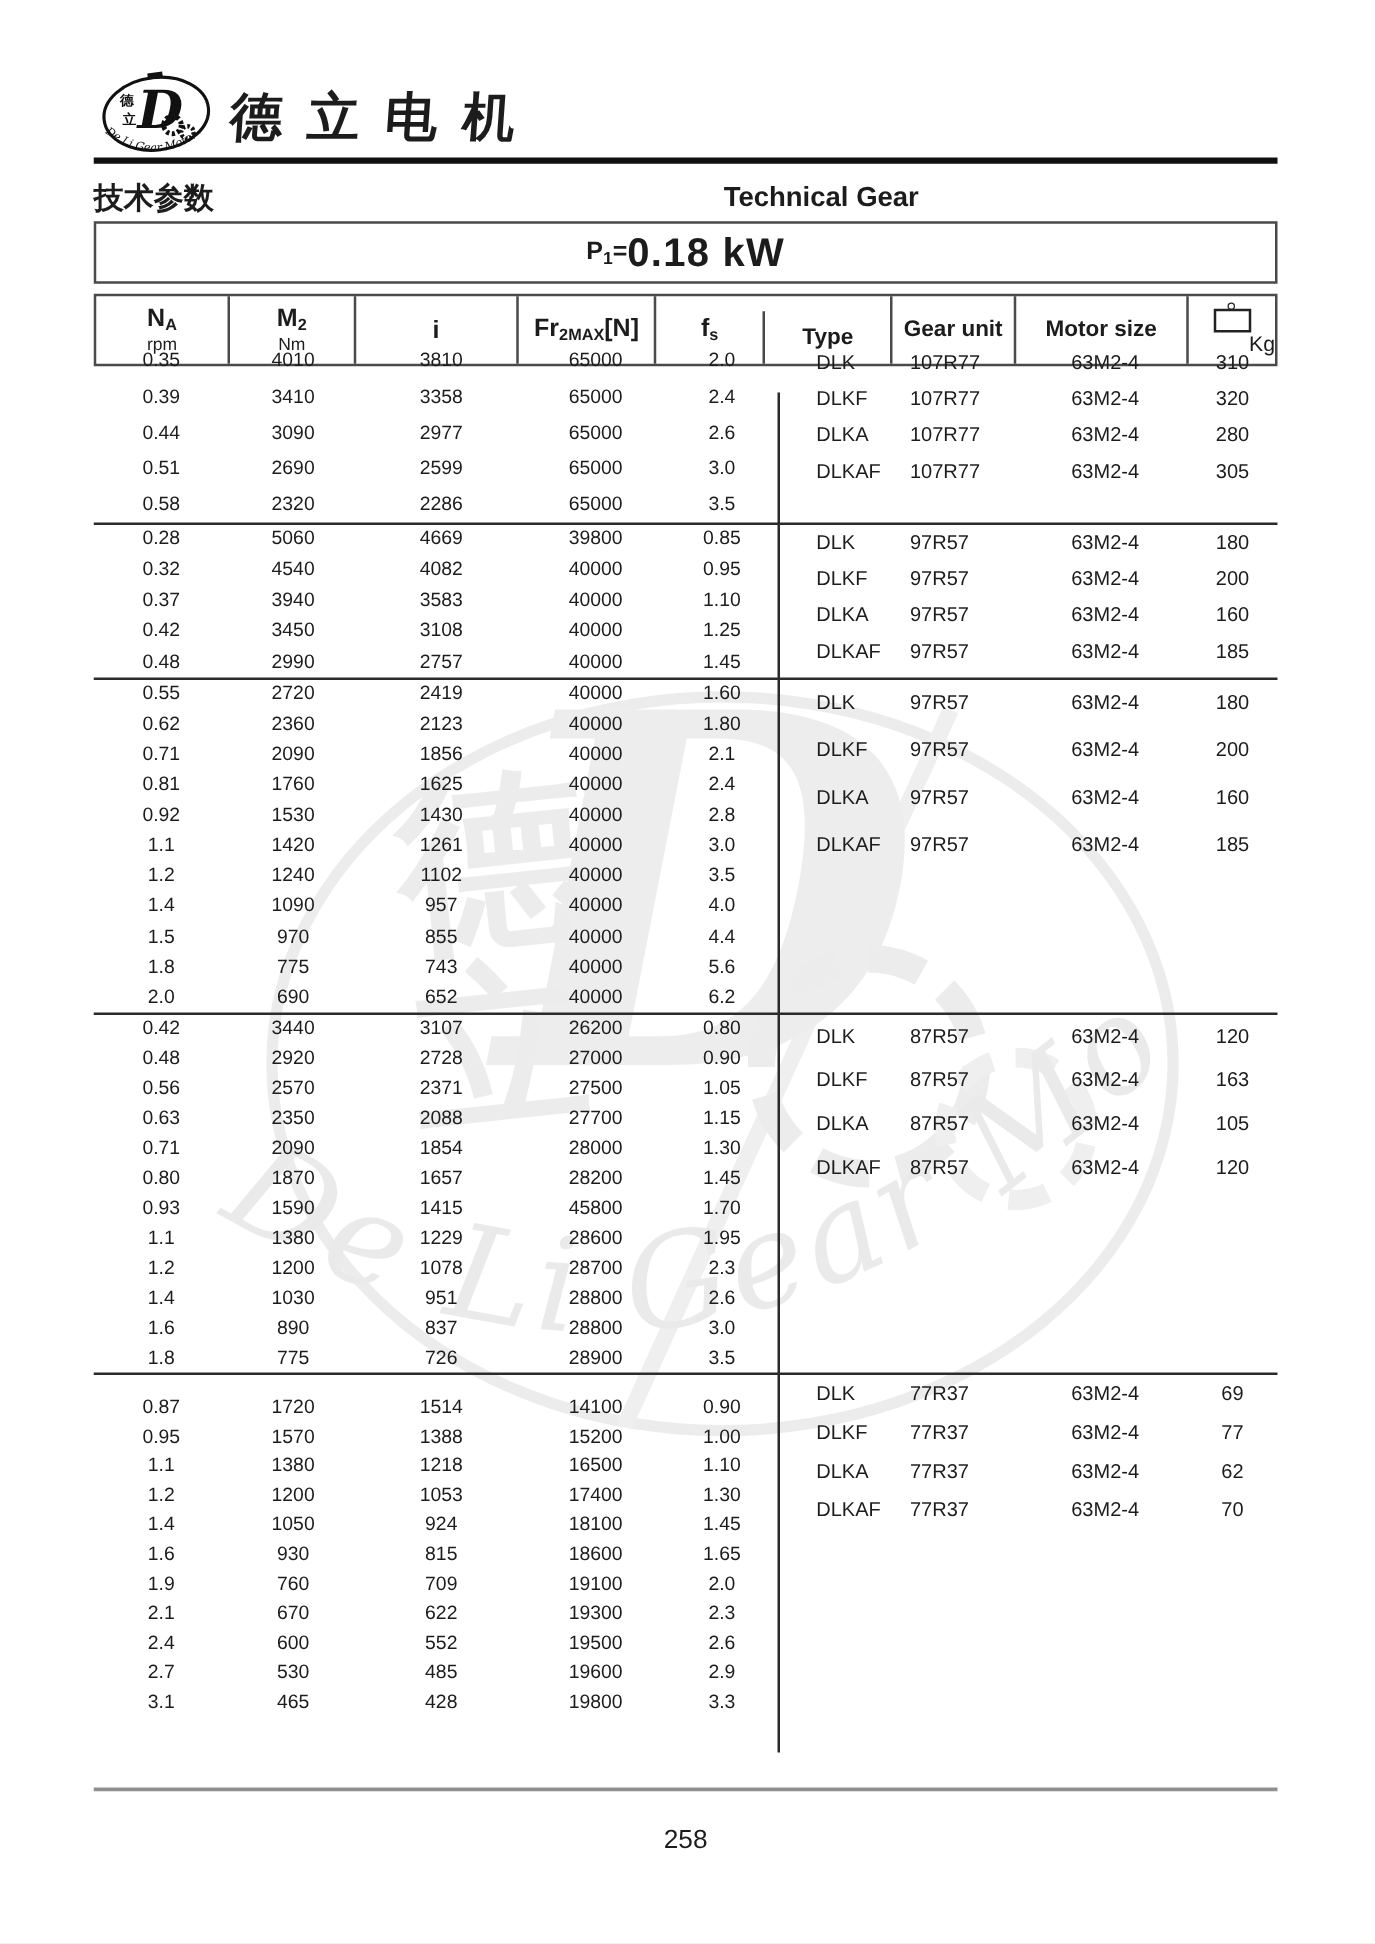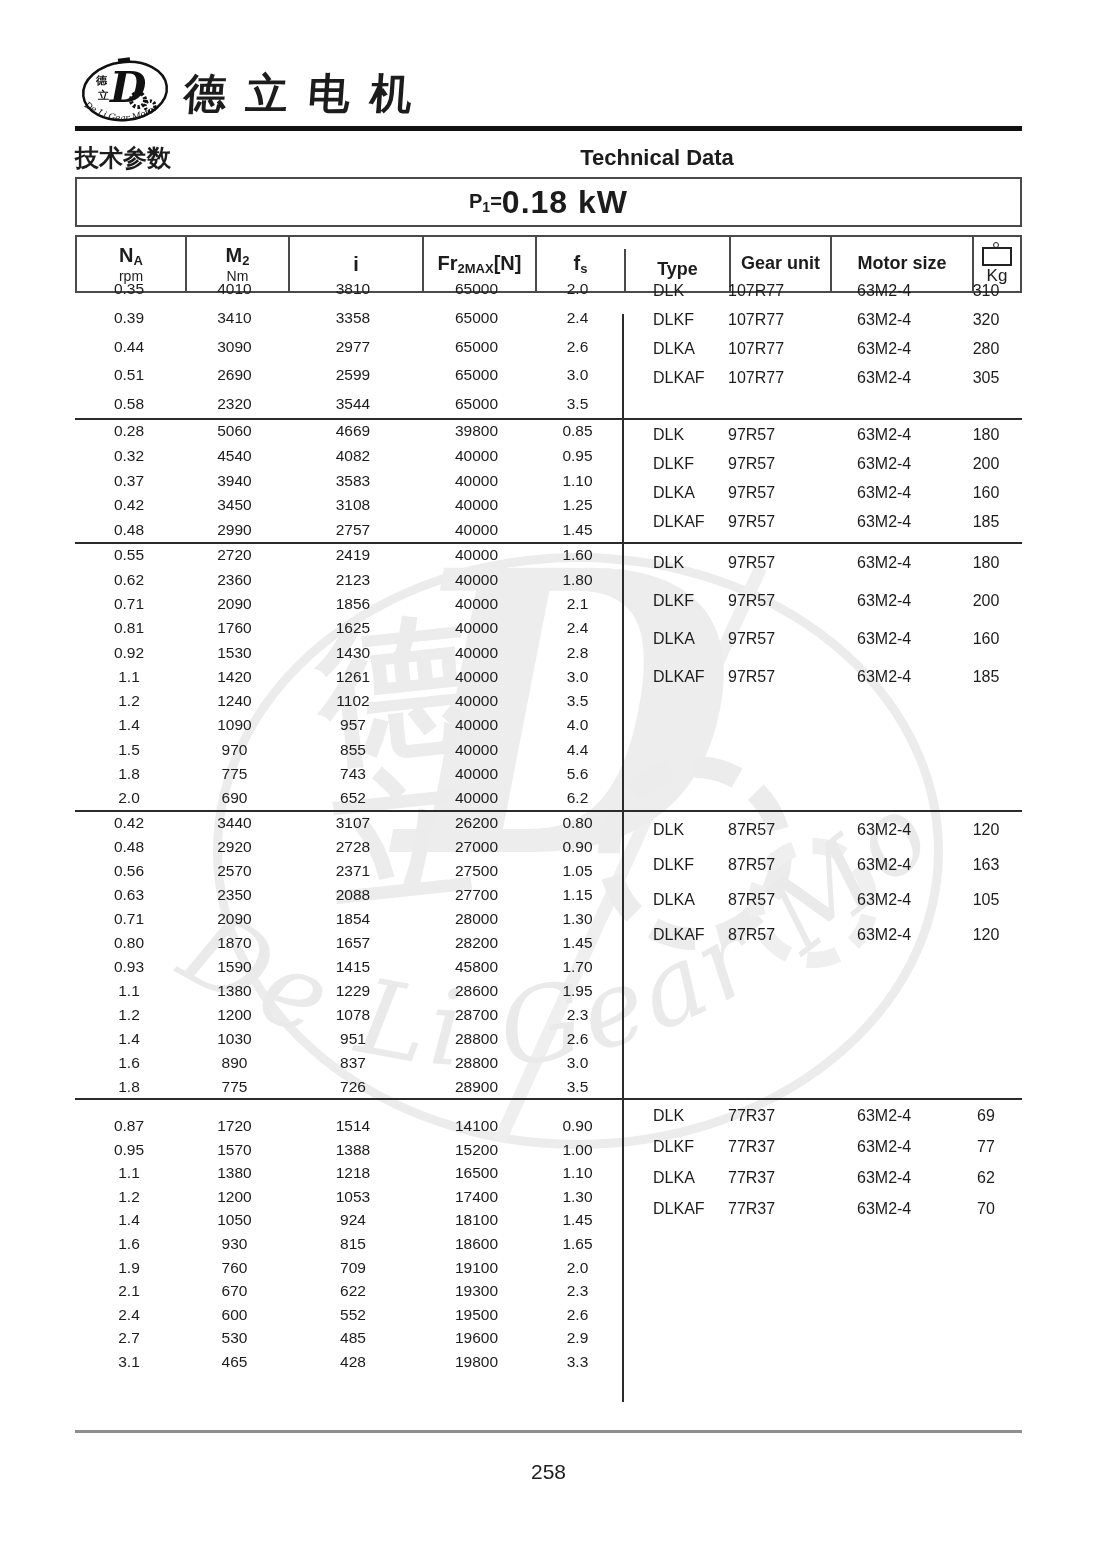--- a/index.html
+++ b/index.html
@@ -52,21 +52,21 @@
   .h-sub{font-size:13px;font-weight:bold;vertical-align:-3px;}
   .h-unit{font-size:14px;font-weight:normal;margin-top:1px;}
   .h-label{font-size:18px;font-weight:bold;}
   .w0{width:108px;}.w1{width:103px;}.w2{width:134px;}.w3{width:113px;}.w4{width:89px;}
   .w5{width:105px;margin-top:12px;}.w6{width:101px;}.w7{width:142px;}.w8{flex:1;}
   .kg-icon{position:relative;width:30px;height:24px;margin-bottom:1px;}
   .kg-ring{position:absolute;left:11px;top:0;width:6px;height:6px;border:1.5px solid #222;
     border-radius:50%;box-sizing:border-box;}
   .kg-box{position:absolute;left:0;top:5px;width:30px;height:19px;border:2px solid #222;
     box-sizing:border-box;}
-  .kg-label{font-size:17px;}
+  .kg-label{font-size:17px;padding-left:48px;}
   
   .tbody{position:absolute;left:75px;top:276px;width:947px;z-index:1;}
   .block{display:flex;box-sizing:border-box;border-bottom:2px solid #2b2b2b;}
   .block:last-child{border-bottom:none;}
   .block-left{width:547px;display:flex;flex-direction:column;justify-content:center;}
   .block-right{width:400px;display:flex;flex-direction:column;justify-content:flex-start;}
   .drow{display:flex;}
   .dcell{text-align:center;font-size:15.5px;}
   .c0{width:108px;}.c1{width:103px;}.c2{width:134px;}.c3{width:113px;}.c4{width:89px;}
   .trow{display:flex;}
@@ -125,21 +125,21 @@
         <path id="logoarc" d="M 8 52 Q 49 84 92 48" fill="none"></path>
       </defs>
     <text font-size="9" font-style="italic" font-family="'DejaVu Serif',serif" fill="#111">
       <textPath href="#logoarc">De Li Gear Motor</textPath>
     </text>
   </svg>
   <div class="brand">德立电机</div>
   <div class="rule-top"></div>
 
   <div class="sec-cn">技术参数</div>
-  <div class="sec-en">Technical Data</div>
+  <div class="sec-en">Technical Gear</div>
 
   <div class="title-box">
     <span class="title-small"><span>P</span><sub class="title-sub">1</sub><span>=</span></span>
       <span class="title-big">0.18 kW</span>
   </div>
 
   <div class="hrow">
     <div class="hcell w0">
       <div><span class="h-main">N</span><sub class="h-sub">A</sub></div>
       <div class="h-unit">rpm</div>
@@ -202,21 +202,21 @@
           <div class="drow">
             <div class="dcell c0">0.51</div>
             <div class="dcell c1">2690</div>
             <div class="dcell c2">2599</div>
             <div class="dcell c3">65000</div>
             <div class="dcell c4">3.0</div>
           </div>
           <div class="drow">
             <div class="dcell c0">0.58</div>
             <div class="dcell c1">2320</div>
-            <div class="dcell c2">3544</div>
+            <div class="dcell c2">2286</div>
             <div class="dcell c3">65000</div>
             <div class="dcell c4">3.5</div>
           </div>
         </div>
         <div class="block-right">
           <div class="trow">
             <div class="tcell t0">DLK</div>
             <div class="tcell t1">107R77</div>
             <div class="tcell t2">63M2-4</div>
             <div class="tcell t3">310</div>

